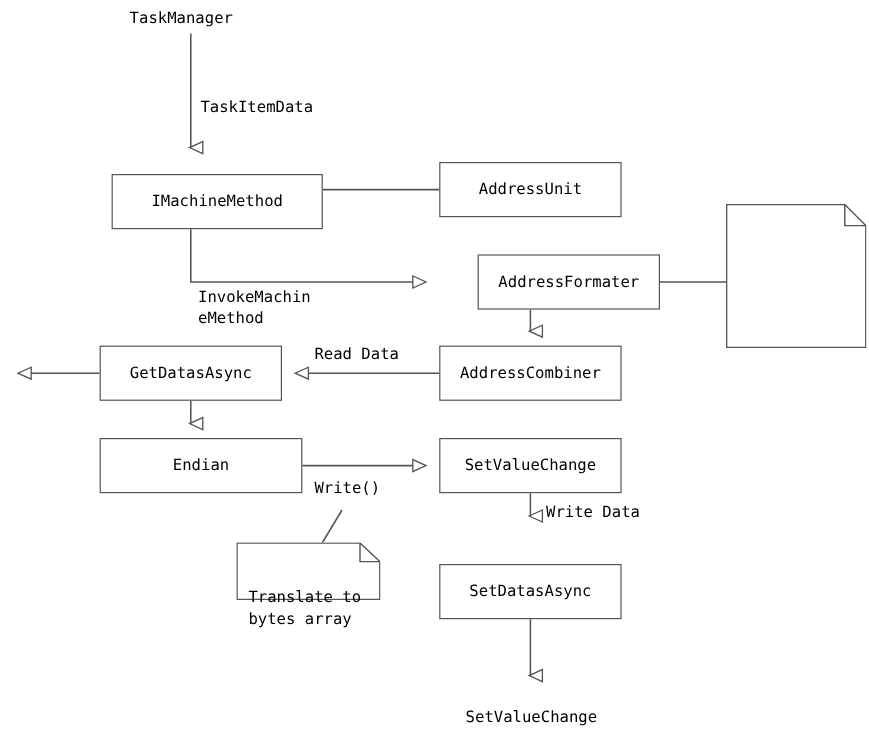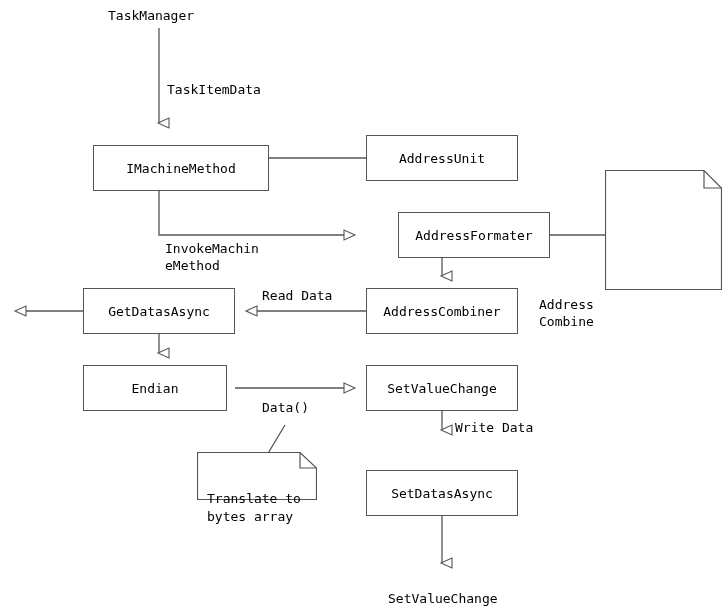--- a/index.html
+++ b/index.html
@@ -122,21 +122,21 @@
   </div>
   <div class="node-box" style="left:366px;top:212px;width:152px;height:46px;margin-left:32px;">
     <span>AddressFormater</span>
   </div>
   <div class="node-box" style="left:366px;top:288px;width:152px;height:46px;">
     <span>AddressCombiner</span>
   </div>
   <div class="node-box" style="left:83px;top:288px;width:152px;height:46px;">
     <span>GetDatasAsync</span>
   </div>
-  <div class="node-box" style="left:83px;top:365px;width:144px;height:46px;">
+  <div class="node-box" style="left:83px;top:365px;width:169px;height:46px;">
     <span>Endian</span>
   </div>
   <div class="node-box" style="left:366px;top:365px;width:152px;height:46px;">
     <span>SetValueChange</span>
   </div>
   <div class="node-box" style="left:366px;top:442px;width:152px;height:46px;margin-top:28px;">
     <span>SetDatasAsync</span>
   </div>
 
   <div class="note-box" style="left:605px;top:170px;width:117px;height:120px;">
@@ -153,19 +153,17 @@
     </svg>
     <div class="note-text centered">Translate to
 bytes array</div>
   </div>
 
   <div class="free-label" style="left:108px;top:7px;">TaskManager</div>
   <div class="free-label" style="left:167px;top:81px;">TaskItemData</div>
   <div class="free-label" style="left:165px;top:240px;">InvokeMachin
 eMethod</div>
   <div class="free-label" style="left:262px;top:287px;">Read Data</div>
-  <div class="free-label" style="left:539px;top:296px;">Address
-Combine</div>
-  <div class="free-label" style="left:262px;top:399px;">Data()</div>
+  <div class="free-label" style="left:262px;top:399px;">Write()</div>
   <div class="free-label" style="left:455px;top:419px;">Write Data</div>
   <div class="free-label" style="left:388px;top:590px;">SetValueChange</div>
 
 </div>
 
 </body></html>

